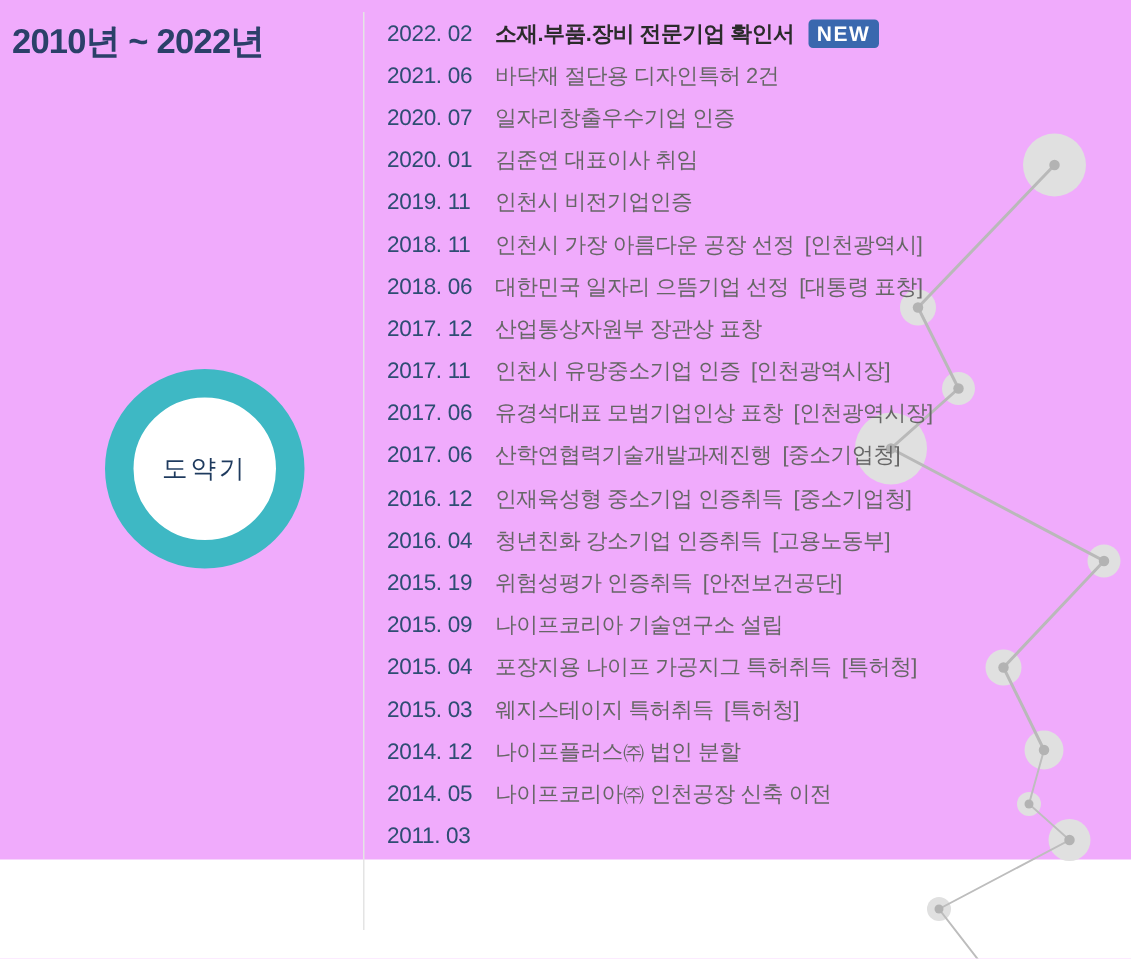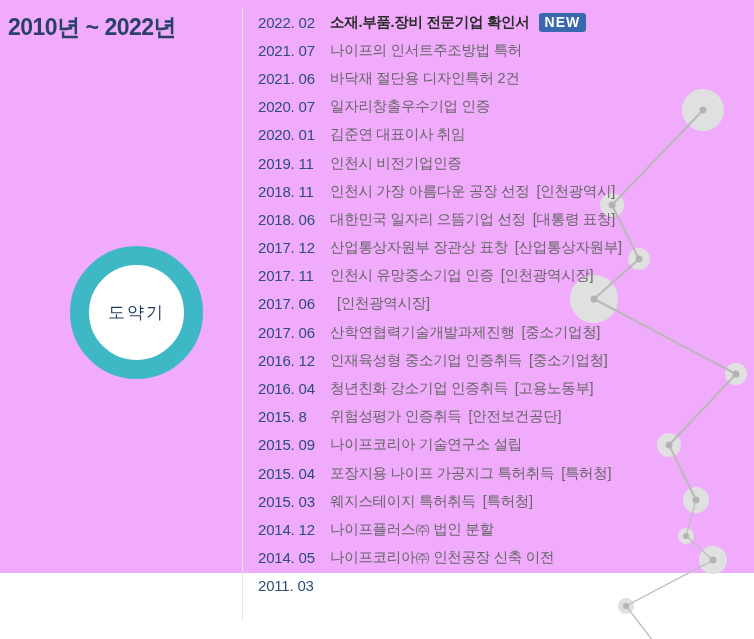--- a/index.html
+++ b/index.html
@@ -94,25 +94,20 @@
 
   <div class="right-col">
     <ul class="timeline">
         <li>
     <span class="t-date">2022. 02</span>
     <span class="t-text bold">소재.부품.장비 전문기업 확인서</span>
 
     <span class="new-badge">NEW</span>
   </li>
         <li>
-    <span class="t-date">2021. 07</span>
-    <span class="t-text">나이프의 인서트주조방법 특허</span>
-
-  </li>
-        <li>
     <span class="t-date">2021. 06</span>
     <span class="t-text">바닥재 절단용 디자인특허 2건</span>
 
   </li>
         <li>
     <span class="t-date">2020. 07</span>
     <span class="t-text">일자리창출우수기업 인증</span>
 
   </li>
         <li>
@@ -133,31 +128,31 @@
   </li>
         <li>
     <span class="t-date">2018. 06</span>
     <span class="t-text">대한민국 일자리 으뜸기업 선정</span>
     <span class="t-org">[대통령 표창]</span>
 
   </li>
         <li>
     <span class="t-date">2017. 12</span>
     <span class="t-text">산업통상자원부 장관상 표창</span>
-    <span class="t-org">[산업통상자원부]</span>
 
   </li>
         <li>
     <span class="t-date">2017. 11</span>
     <span class="t-text">인천시 유망중소기업 인증</span>
     <span class="t-org">[인천광역시장]</span>
 
   </li>
         <li>
     <span class="t-date">2017. 06</span>
+    <span class="t-text">유경석대표 모범기업인상 표창</span>
     <span class="t-org">[인천광역시장]</span>
 
   </li>
         <li>
     <span class="t-date">2017. 06</span>
     <span class="t-text">산학연협력기술개발과제진행</span>
     <span class="t-org">[중소기업청]</span>
 
   </li>
         <li>
@@ -166,21 +161,21 @@
     <span class="t-org">[중소기업청]</span>
 
   </li>
         <li>
     <span class="t-date">2016. 04</span>
     <span class="t-text">청년친화 강소기업 인증취득</span>
     <span class="t-org">[고용노동부]</span>
 
   </li>
         <li>
-    <span class="t-date">2015. 8</span>
+    <span class="t-date">2015. 19</span>
     <span class="t-text">위험성평가 인증취득</span>
     <span class="t-org">[안전보건공단]</span>
 
   </li>
         <li>
     <span class="t-date">2015. 09</span>
     <span class="t-text">나이프코리아 기술연구소 설립</span>
 
   </li>
         <li>

